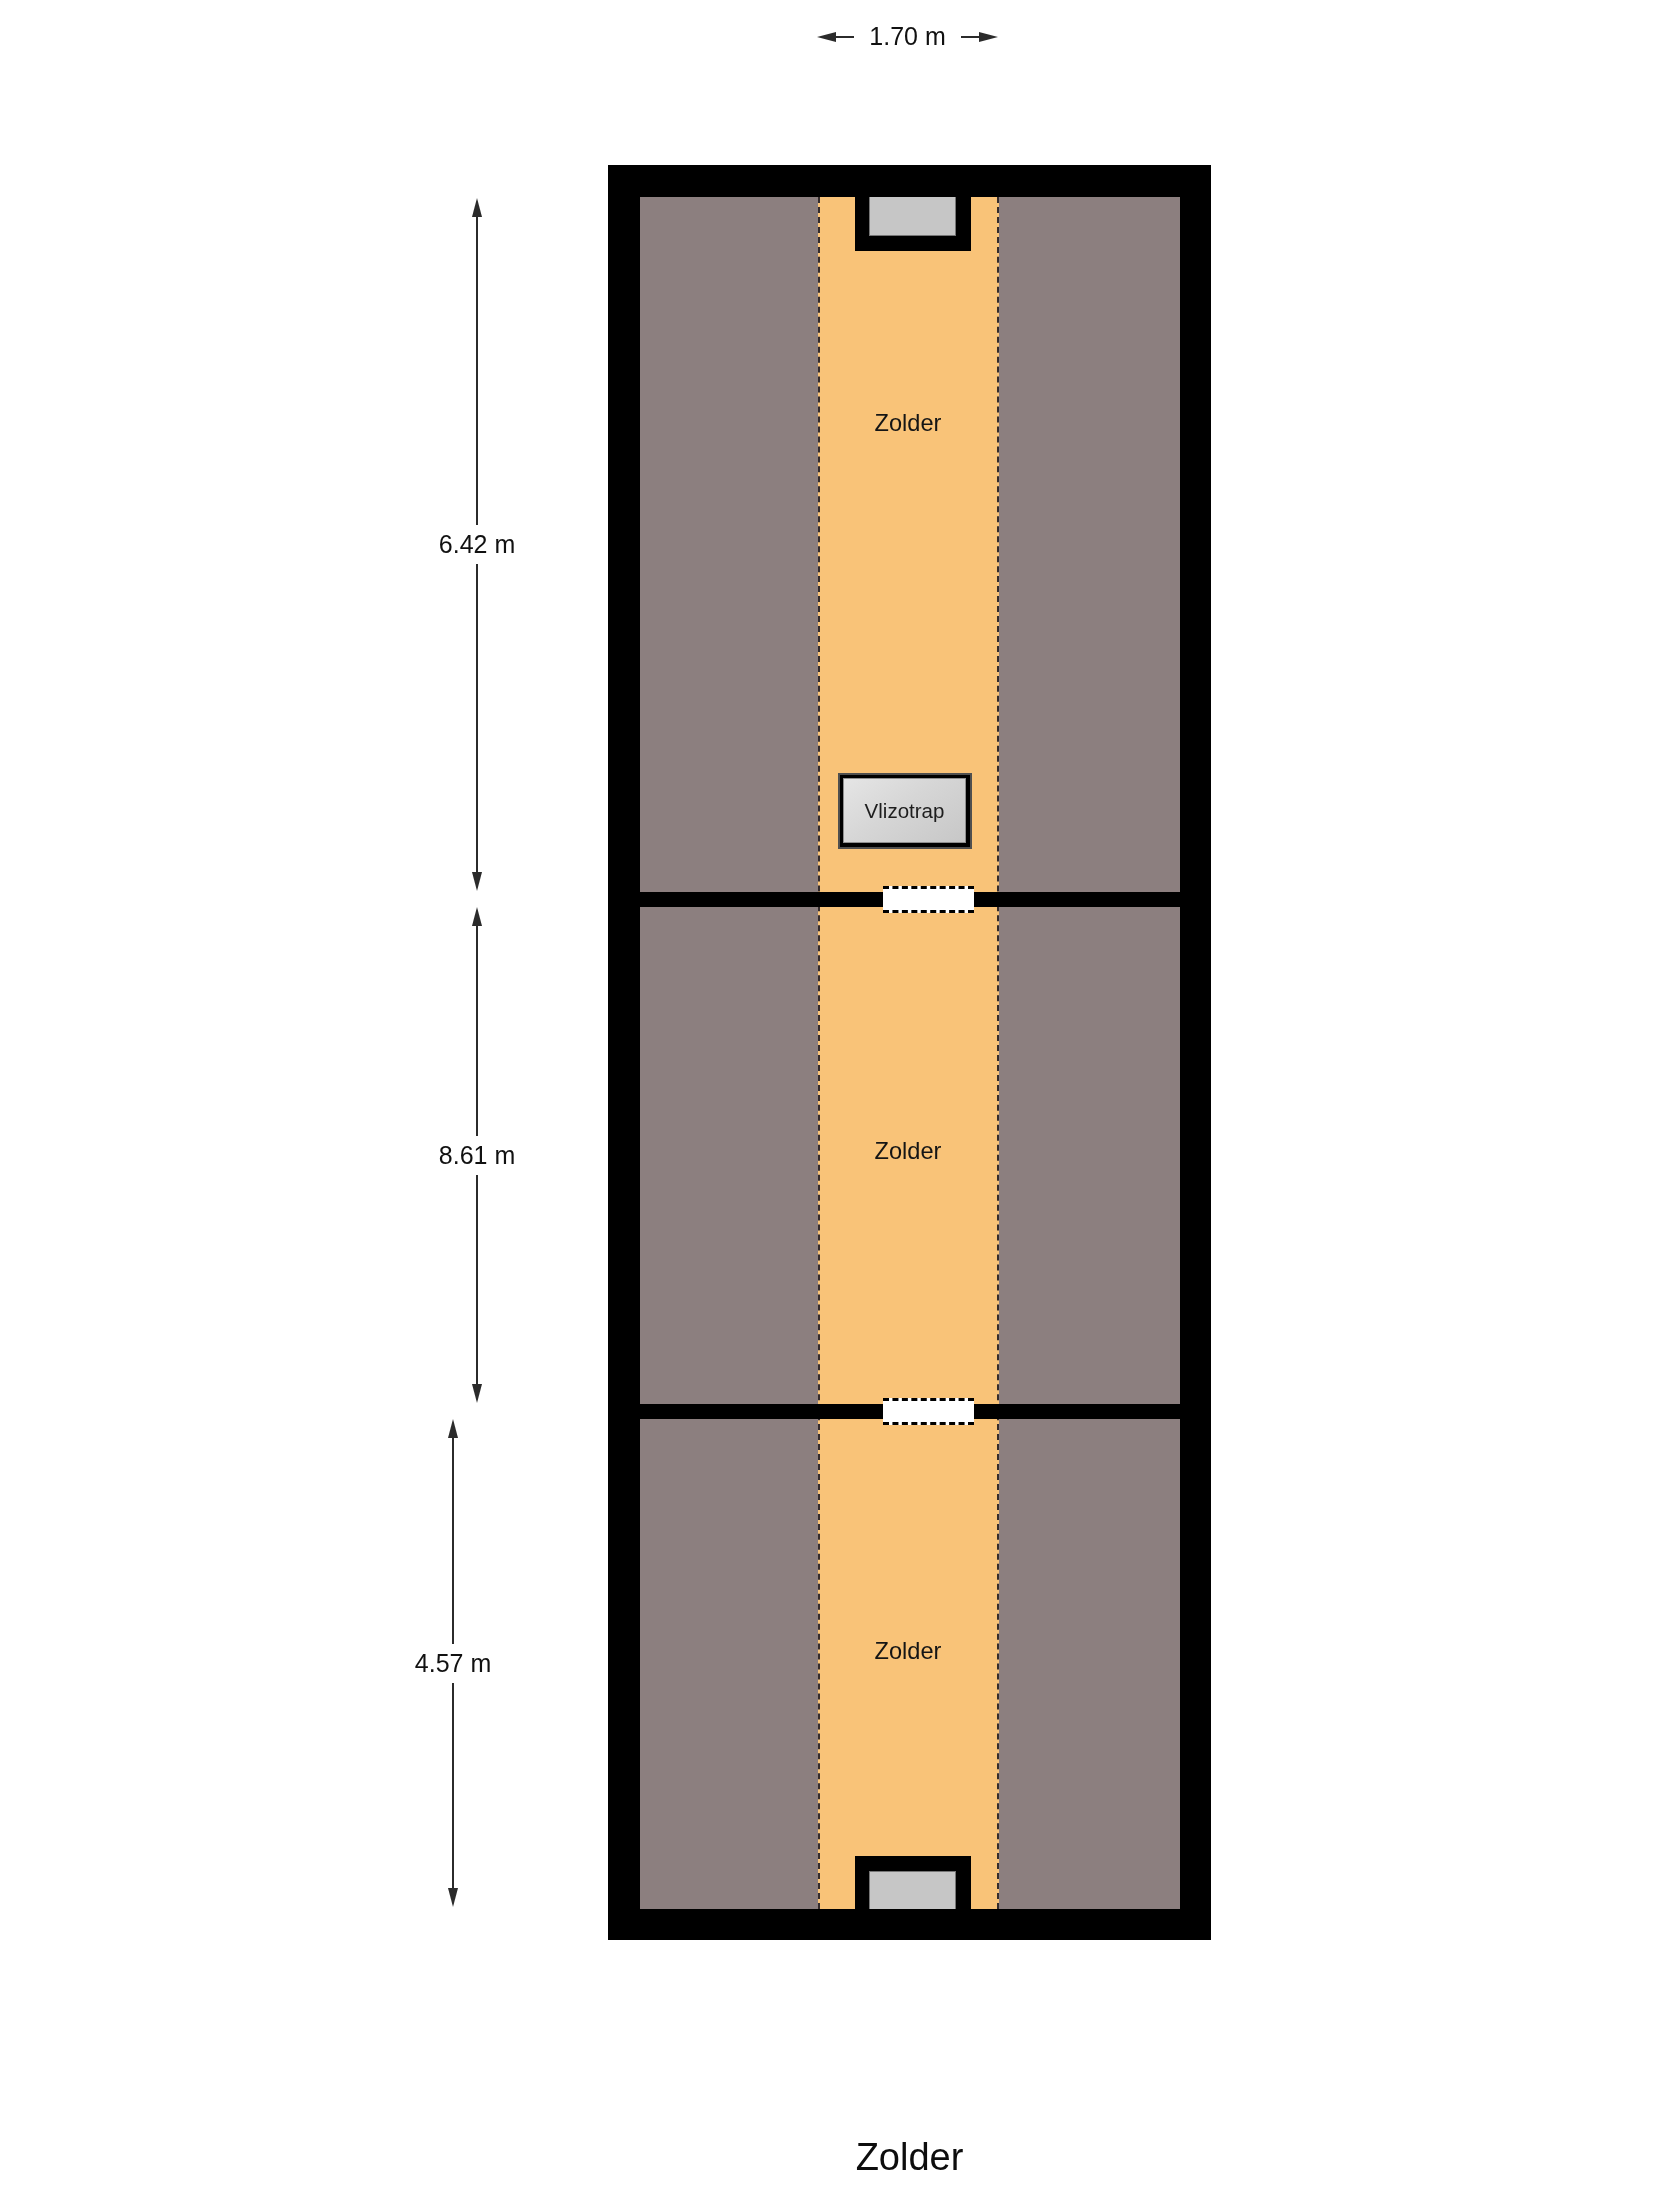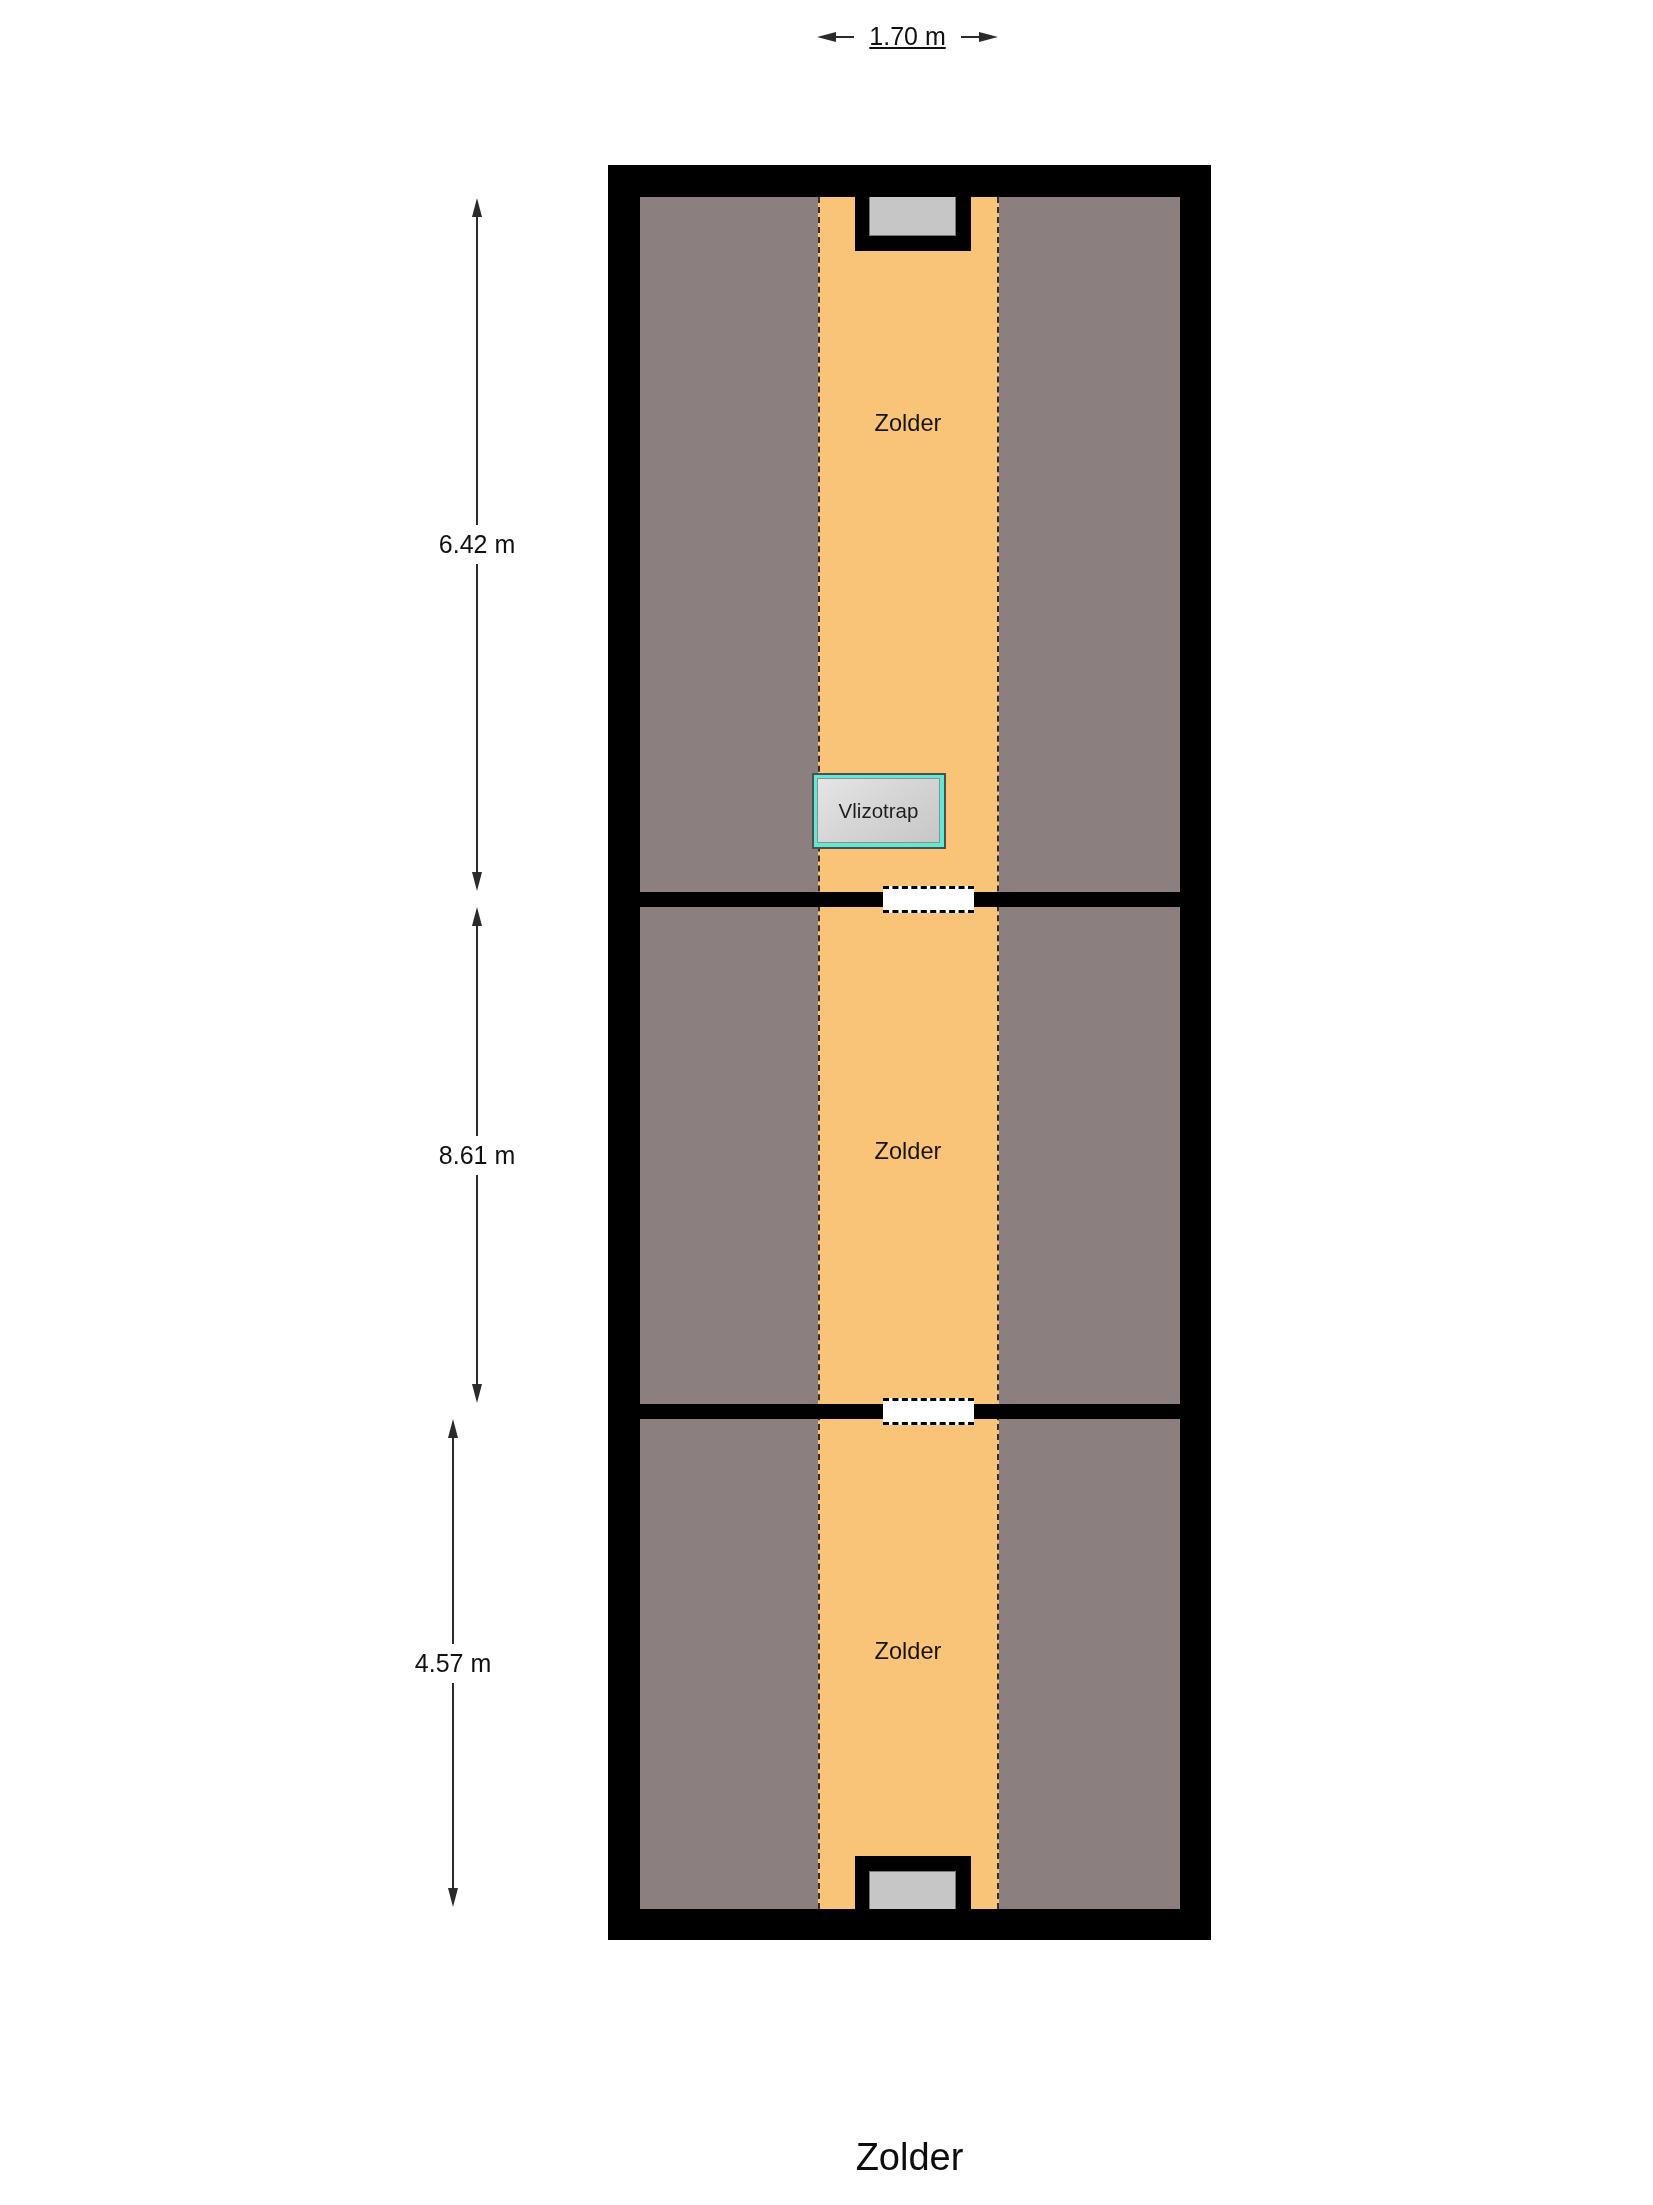--- a/index.html
+++ b/index.html
@@ -53,22 +53,22 @@
   .pane {
     position:absolute; left:14px; width:87px; height:39px;
     background:var(--window-pane,#c6c6c6);
     border:1.6px solid #757575; box-sizing:border-box;
   }
   .win-top .pane { top:0; border-top:none; }
   .win-bottom .pane { bottom:0; border-bottom:none; }
 
   
   .vlizotrap {
-    position:absolute; left:172px; top:576px; width:134px; height:76px;
-    background:#5eead4; border:2.4px solid #4f4f4f;
+    position:absolute; left:198px; top:576px; width:134px; height:76px;
+    background:#000000; border:2.4px solid #4f4f4f;
     box-sizing:border-box; padding:3.9px;
     display:flex;
   }
   .vlizotrap .inner {
     flex:1; display:flex; align-items:center; justify-content:center;
     background:linear-gradient(145deg,#e5e5e5 0%,#d6d6d6 45%,#c7c7c7 100%);
     border:0.8px solid #8f8f8f;
     font-size:20.5px; color:#1e1e1e;
   }
 
@@ -80,21 +80,21 @@
   .room-label.r1 { top:213px; }
   .room-label.r2 { top:941px; }
   .room-label.r3 { top:1441px; }
 
   
   .dim-h { position:absolute; display:flex; align-items:center; height:31.5px; }
   .dim-h .line { flex:1; height:2.4px; background:var(--dim-line,#2b2b2b); }
   .dim-v { position:absolute; width:134px; display:flex; flex-direction:column; align-items:center; }
   .dim-v .line { width:2.4px; flex:1; background:var(--dim-line,#2b2b2b); }
   .dim-label { font-size:25px; white-space:nowrap; color:#111; }
-  .dim-h .dim-label { margin:0 15px;text-decoration:underline; }
+  .dim-h .dim-label { margin:0 15px; }
   .dim-v .dim-label { margin:5px 0; }
   .ah { width:0; height:0; }
   .ah-left  { border-top:5.5px solid transparent; border-bottom:5.5px solid transparent; border-right:19px solid var(--dim-line,#2b2b2b); }
   .ah-right { border-top:5.5px solid transparent; border-bottom:5.5px solid transparent; border-left:19px solid var(--dim-line,#2b2b2b); }
   .ah-up    { border-left:5.5px solid transparent; border-right:5.5px solid transparent; border-bottom:19px solid var(--dim-line,#2b2b2b); }
   .ah-down  { border-left:5.5px solid transparent; border-right:5.5px solid transparent; border-top:19px solid var(--dim-line,#2b2b2b); }
 
   .dim-top    { left:817px; top:21px;  width:181px; }
   .dim-bottom { left:640px;  top:2050px; width:541px; }
   .dim-seg1 { left:410px; top:198px;  height:693px; }

